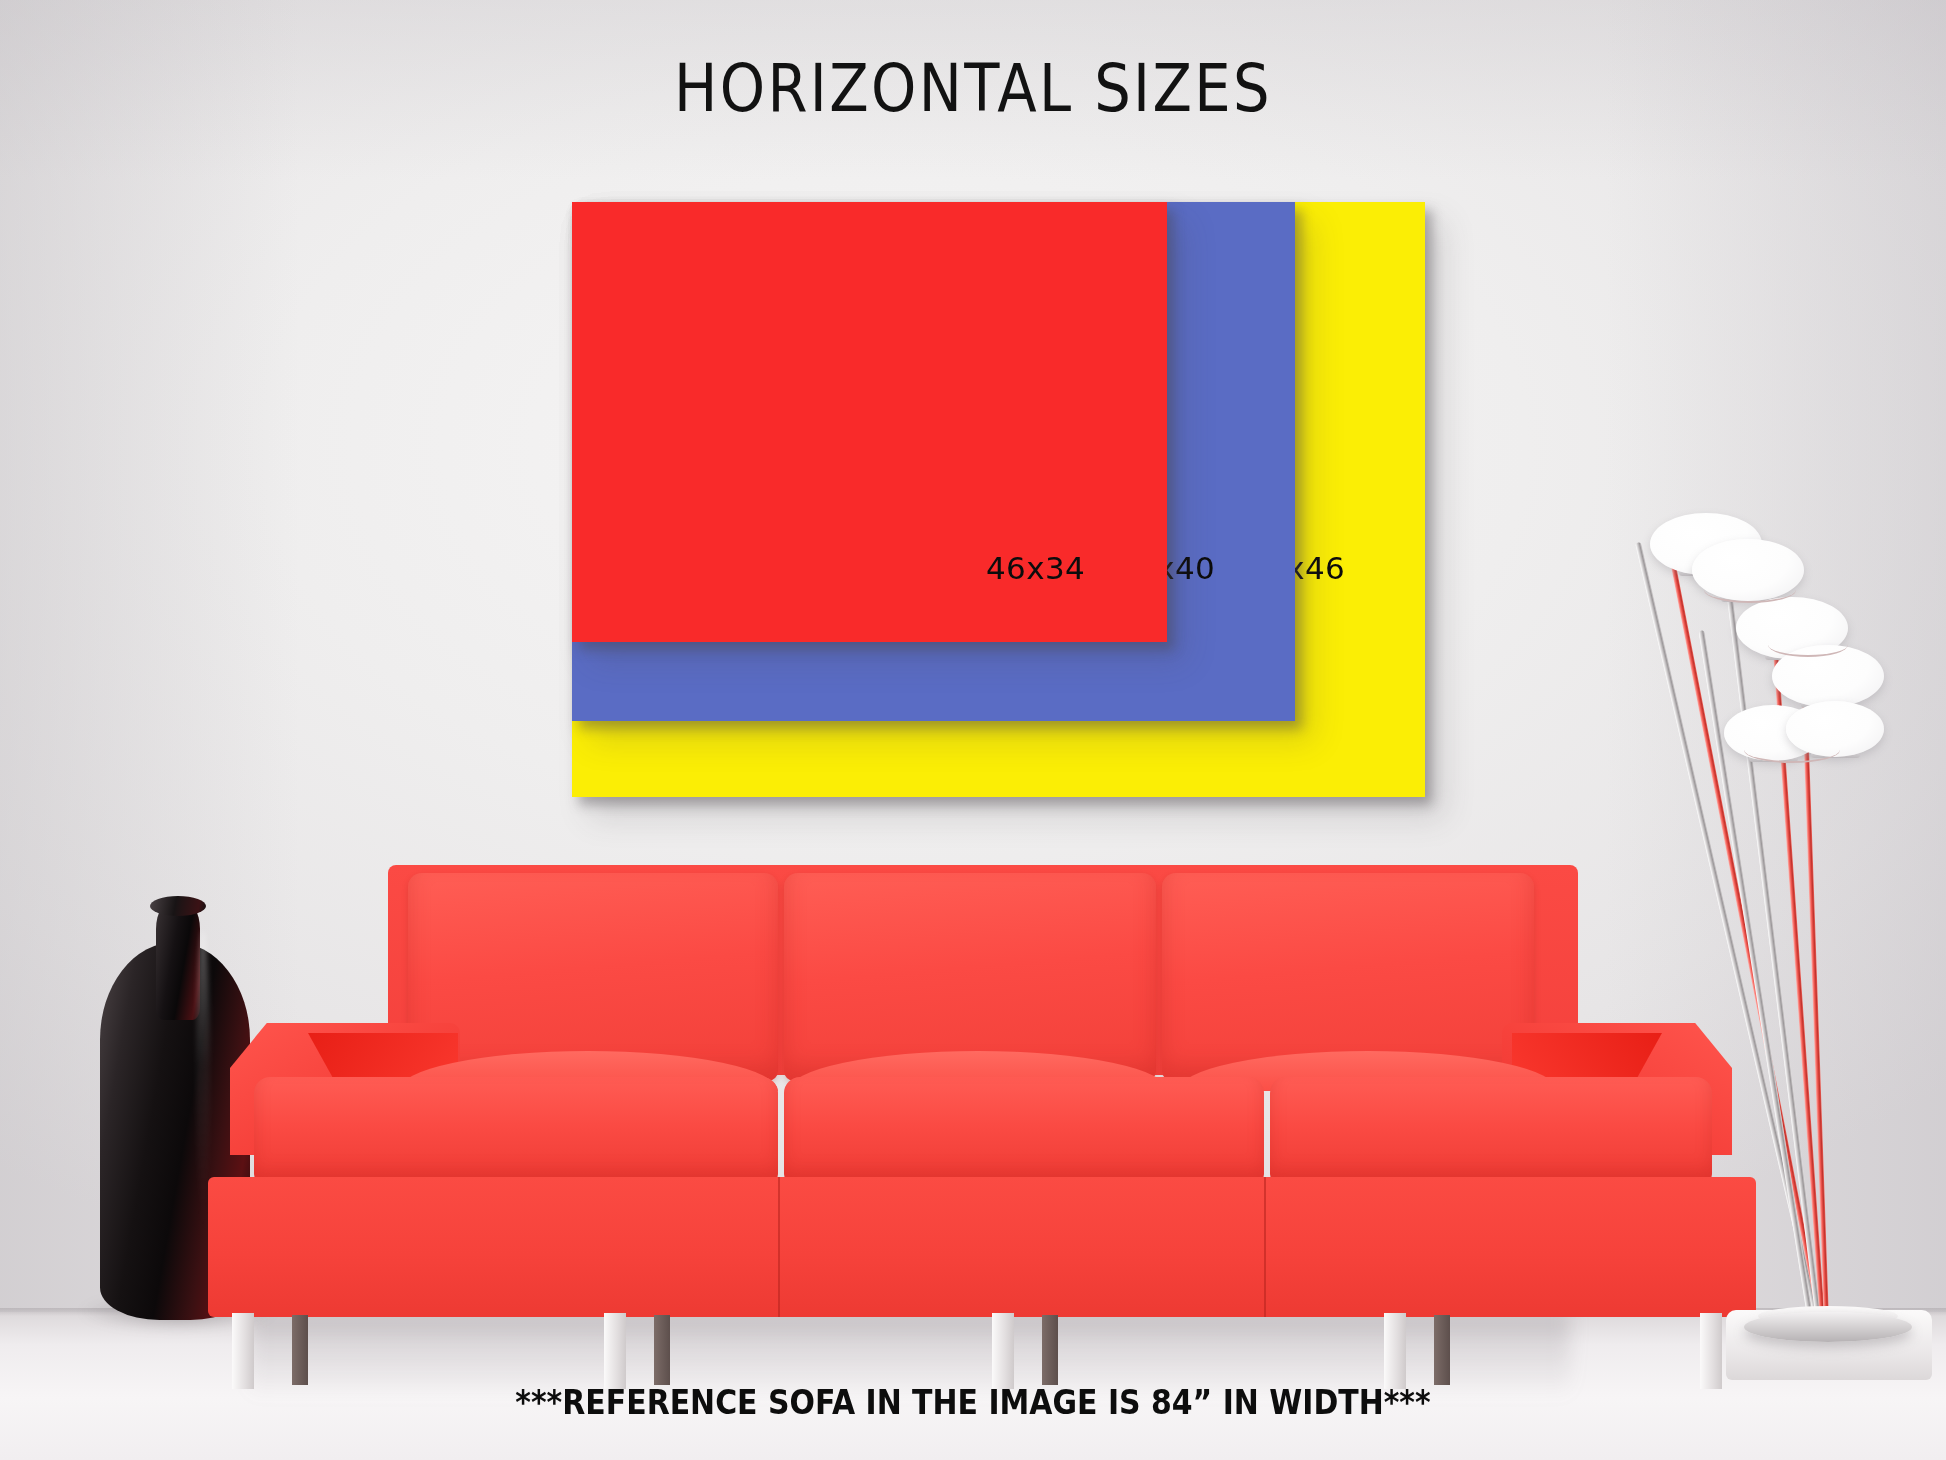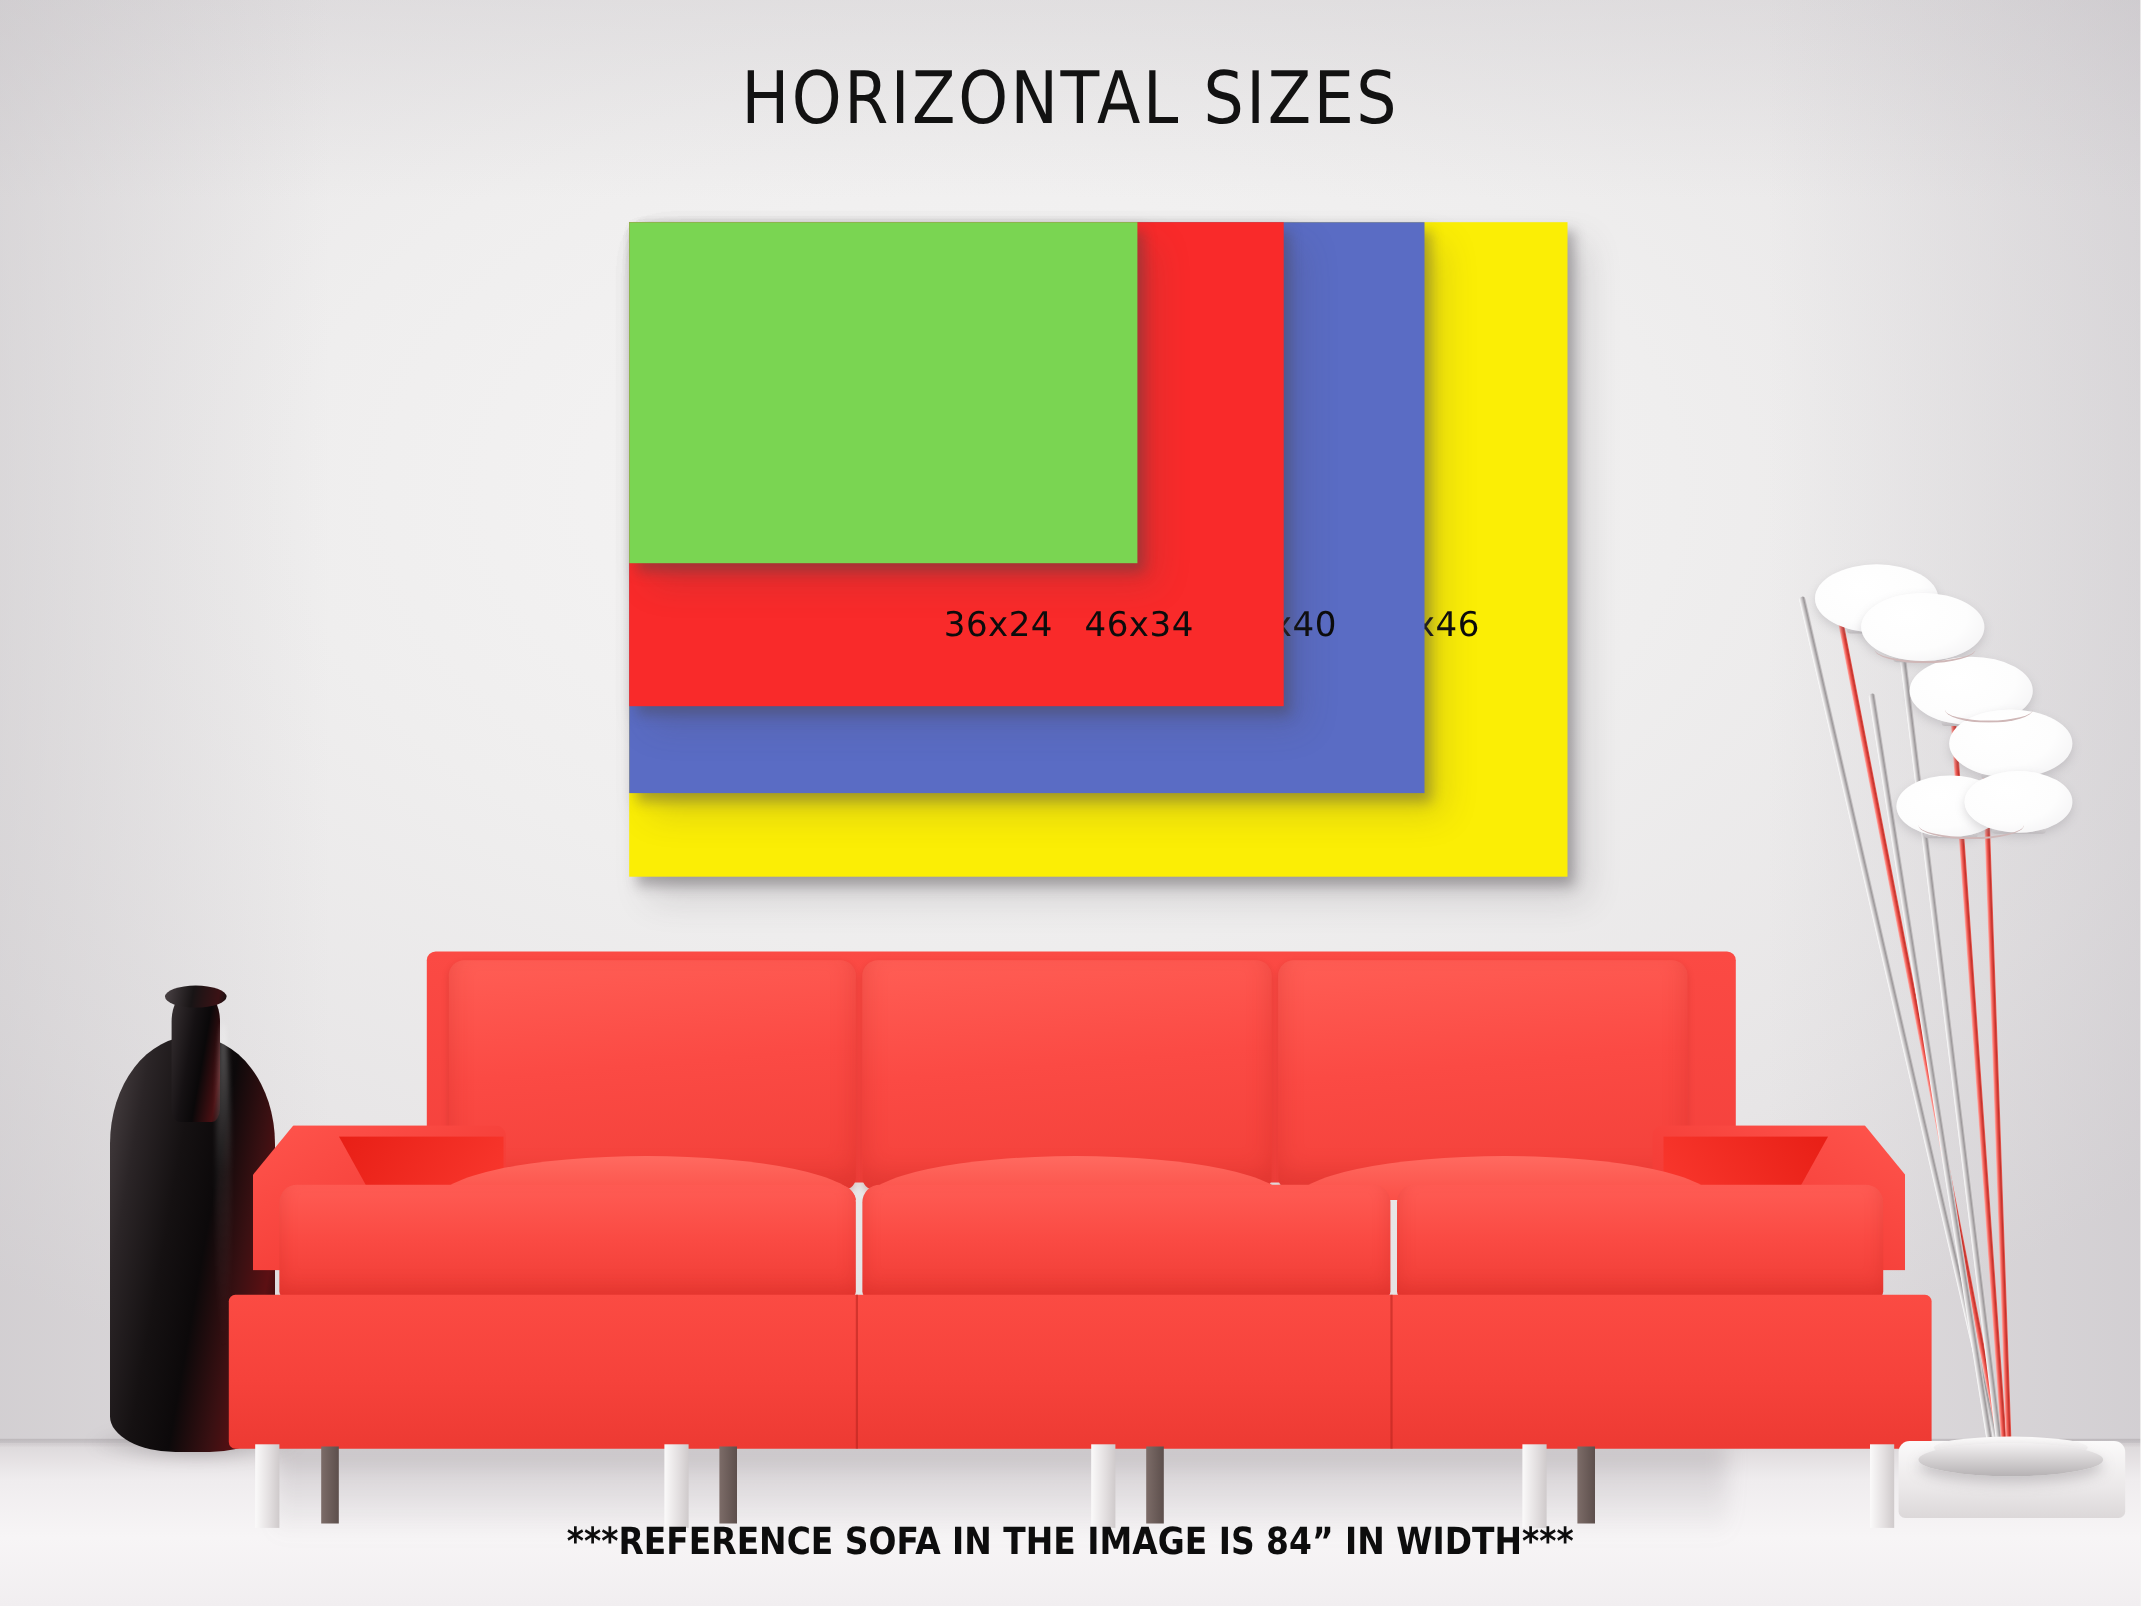--- a/index.html
+++ b/index.html
@@ -264,23 +264,20 @@
 
   <div id="panels">
       <div class="panel" style="left: 572px; top: 202px; width: 853px; height: 595px; background: rgb(251, 238, 5);">
         <div class="plabel" style="left: 674px;">66x46</div>
       </div>
       <div class="panel" style="left: 572px; top: 202px; width: 723px; height: 519px; background: rgb(90, 108, 196);">
         <div class="plabel" style="left: 544px;">56x40</div>
       </div>
       <div class="panel" style="left: 572px; top: 202px; width: 595px; height: 440px; background: rgb(249, 42, 42);">
         <div class="plabel" style="left: 414px;">46x34</div>
-      </div>
-      <div class="panel" style="left: 572px; top: 202px; width: 462px; height: 310px; background: rgb(122, 213, 82);">
-        <div class="plabel" style="left: 286px;">36x24</div>
       </div>
     </div>
 
   <div id="vase">
     <div class="v-shadow"></div>
     <div class="v-body"></div>
     <div class="v-neck"></div>
     <div class="v-lip"></div>
     <div class="v-gloss"></div>
   </div>

